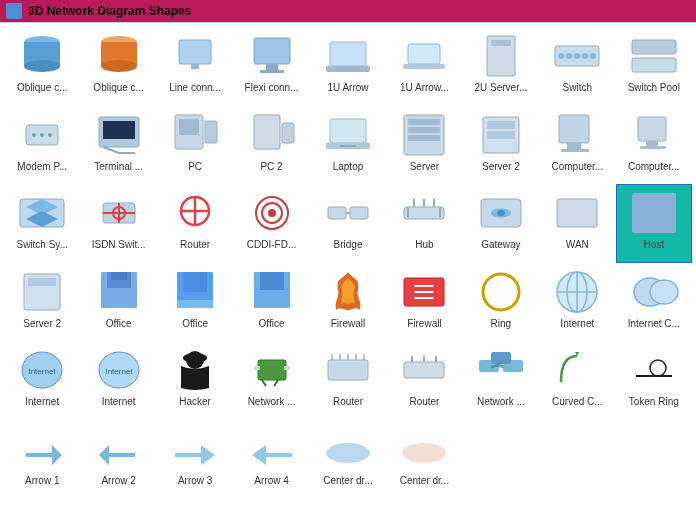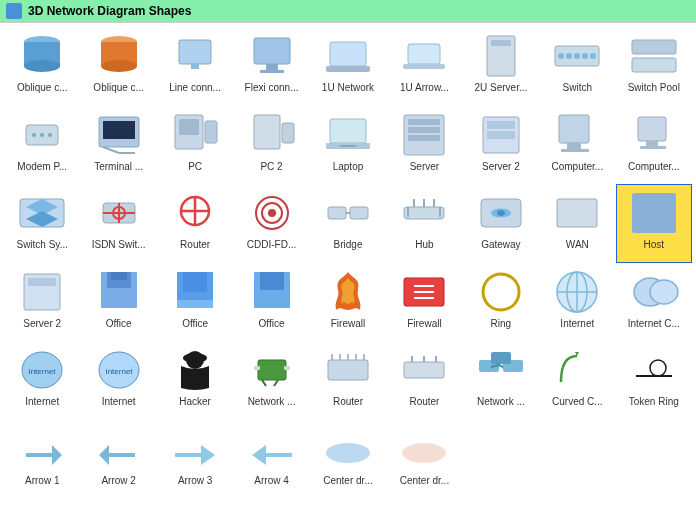--- a/index.html
+++ b/index.html
@@ -8,21 +8,21 @@
       font-size: 11px;
       background: #fff;
       width: 696px;
       height: 505px;
       overflow: hidden;
     }
     .title-bar {
       display: flex;
       align-items: center;
       padding: 3px 6px;
-      background: #86efac;
+      background: #be185d;
       border-bottom: 1px solid #ccc;
       font-size: 12px;
       font-weight: bold;
     }
     .title-bar .icon {
       width: 16px;
       height: 16px;
       margin-right: 6px;
       background: #4a90d9;
       border-radius: 2px;
@@ -40,21 +40,21 @@
       display: flex;
       flex-direction: column;
       align-items: center;
       justify-content: flex-start;
       padding: 4px 2px;
       cursor: pointer;
       border: 1px solid transparent;
       min-height: 75px;
     }
     .shape-item.selected {
-      background: #fde047;
+      background: #14b8a6;
       border-color: #2266cc;
     }
     .shape-img {
       width: 52px;
       height: 48px;
       display: flex;
       align-items: center;
       justify-content: center;
       margin-bottom: 2px;
     }
@@ -120,21 +120,21 @@
       </div>
       <span class="shape-label">Flexi conn...</span>
     </div>
     <div class="shape-item">
       <div class="shape-img">
         <svg xmlns="http://www.w3.org/2000/svg" viewBox="0 0 52 48" width="52" height="48">
           <rect x="8" y="10" width="36" height="24" rx="2" fill="#c8e0f8" stroke="#9bc"></rect>
           <rect x="4" y="34" width="44" height="6" rx="2" fill="#a0b8d0"></rect>
         </svg>
       </div>
-      <span class="shape-label">1U Network</span>
+      <span class="shape-label">1U Arrow</span>
     </div>
     <div class="shape-item">
       <div class="shape-img">
         <svg xmlns="http://www.w3.org/2000/svg" viewBox="0 0 52 48" width="52" height="48">
           <rect x="10" y="12" width="32" height="20" rx="2" fill="#d0e8f8" stroke="#9bc"></rect>
           <rect x="5" y="32" width="42" height="5" rx="2" fill="#b0c8e0"></rect>
         </svg>
       </div>
       <span class="shape-label">1U Arrow...</span>
     </div>

